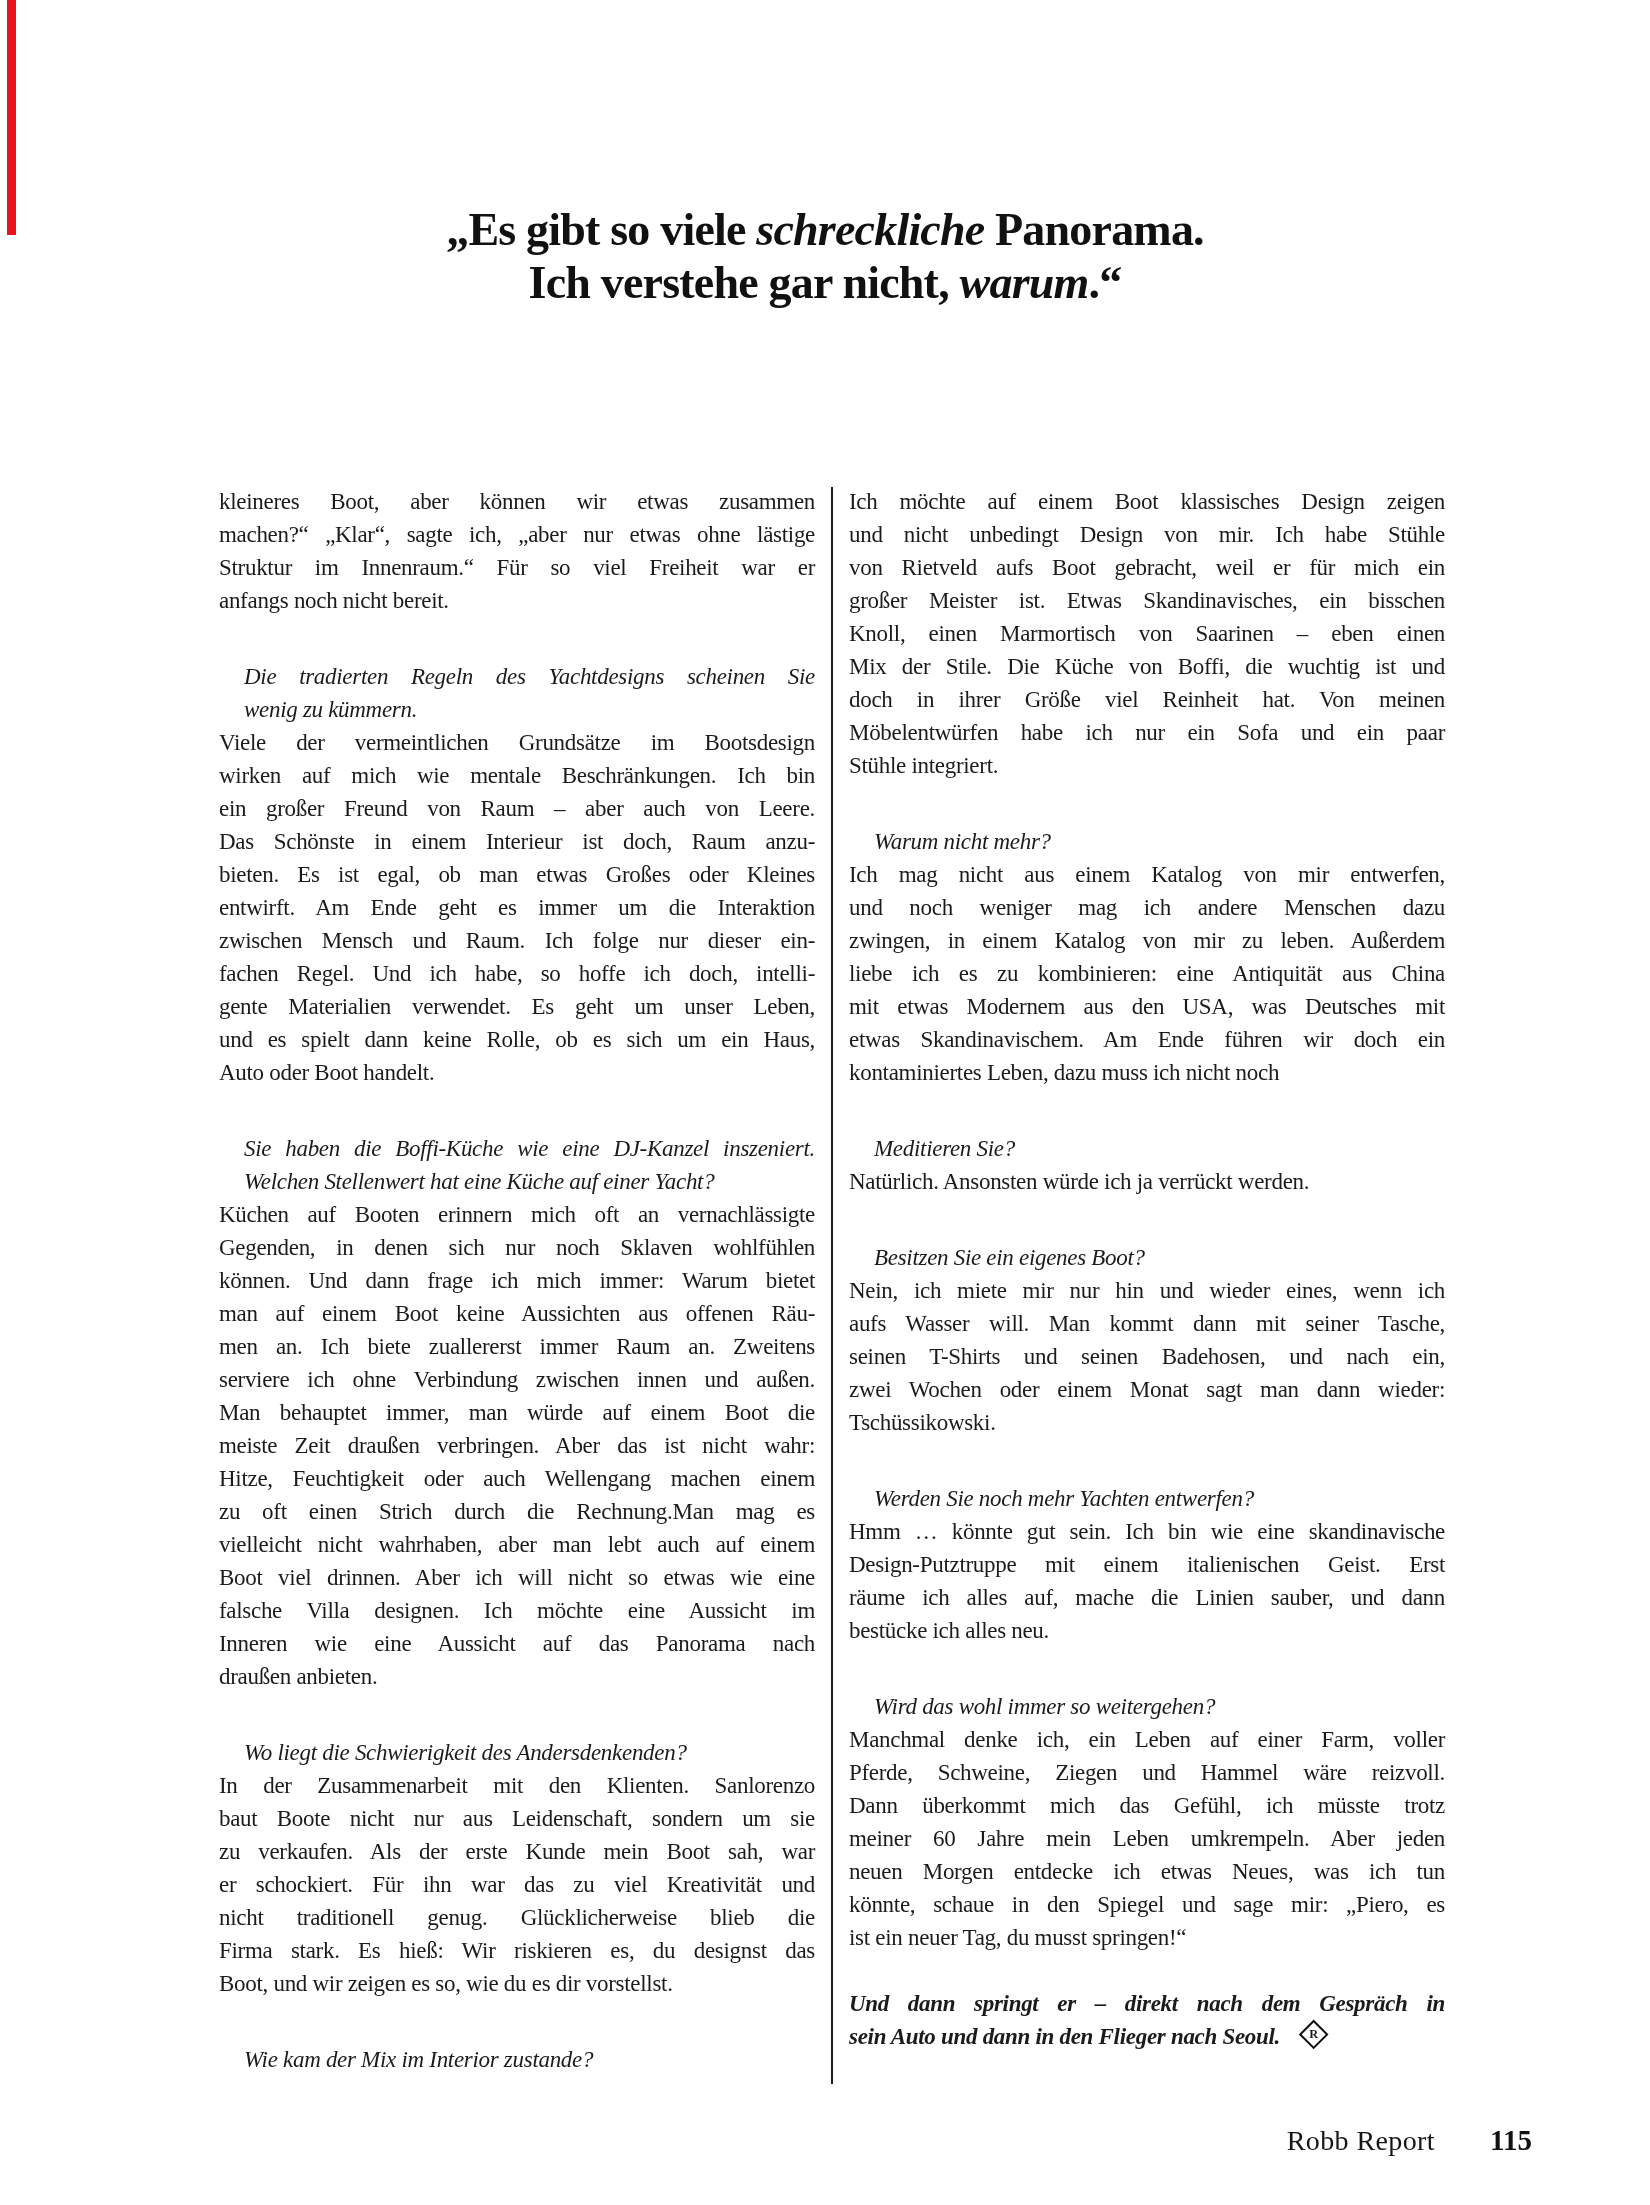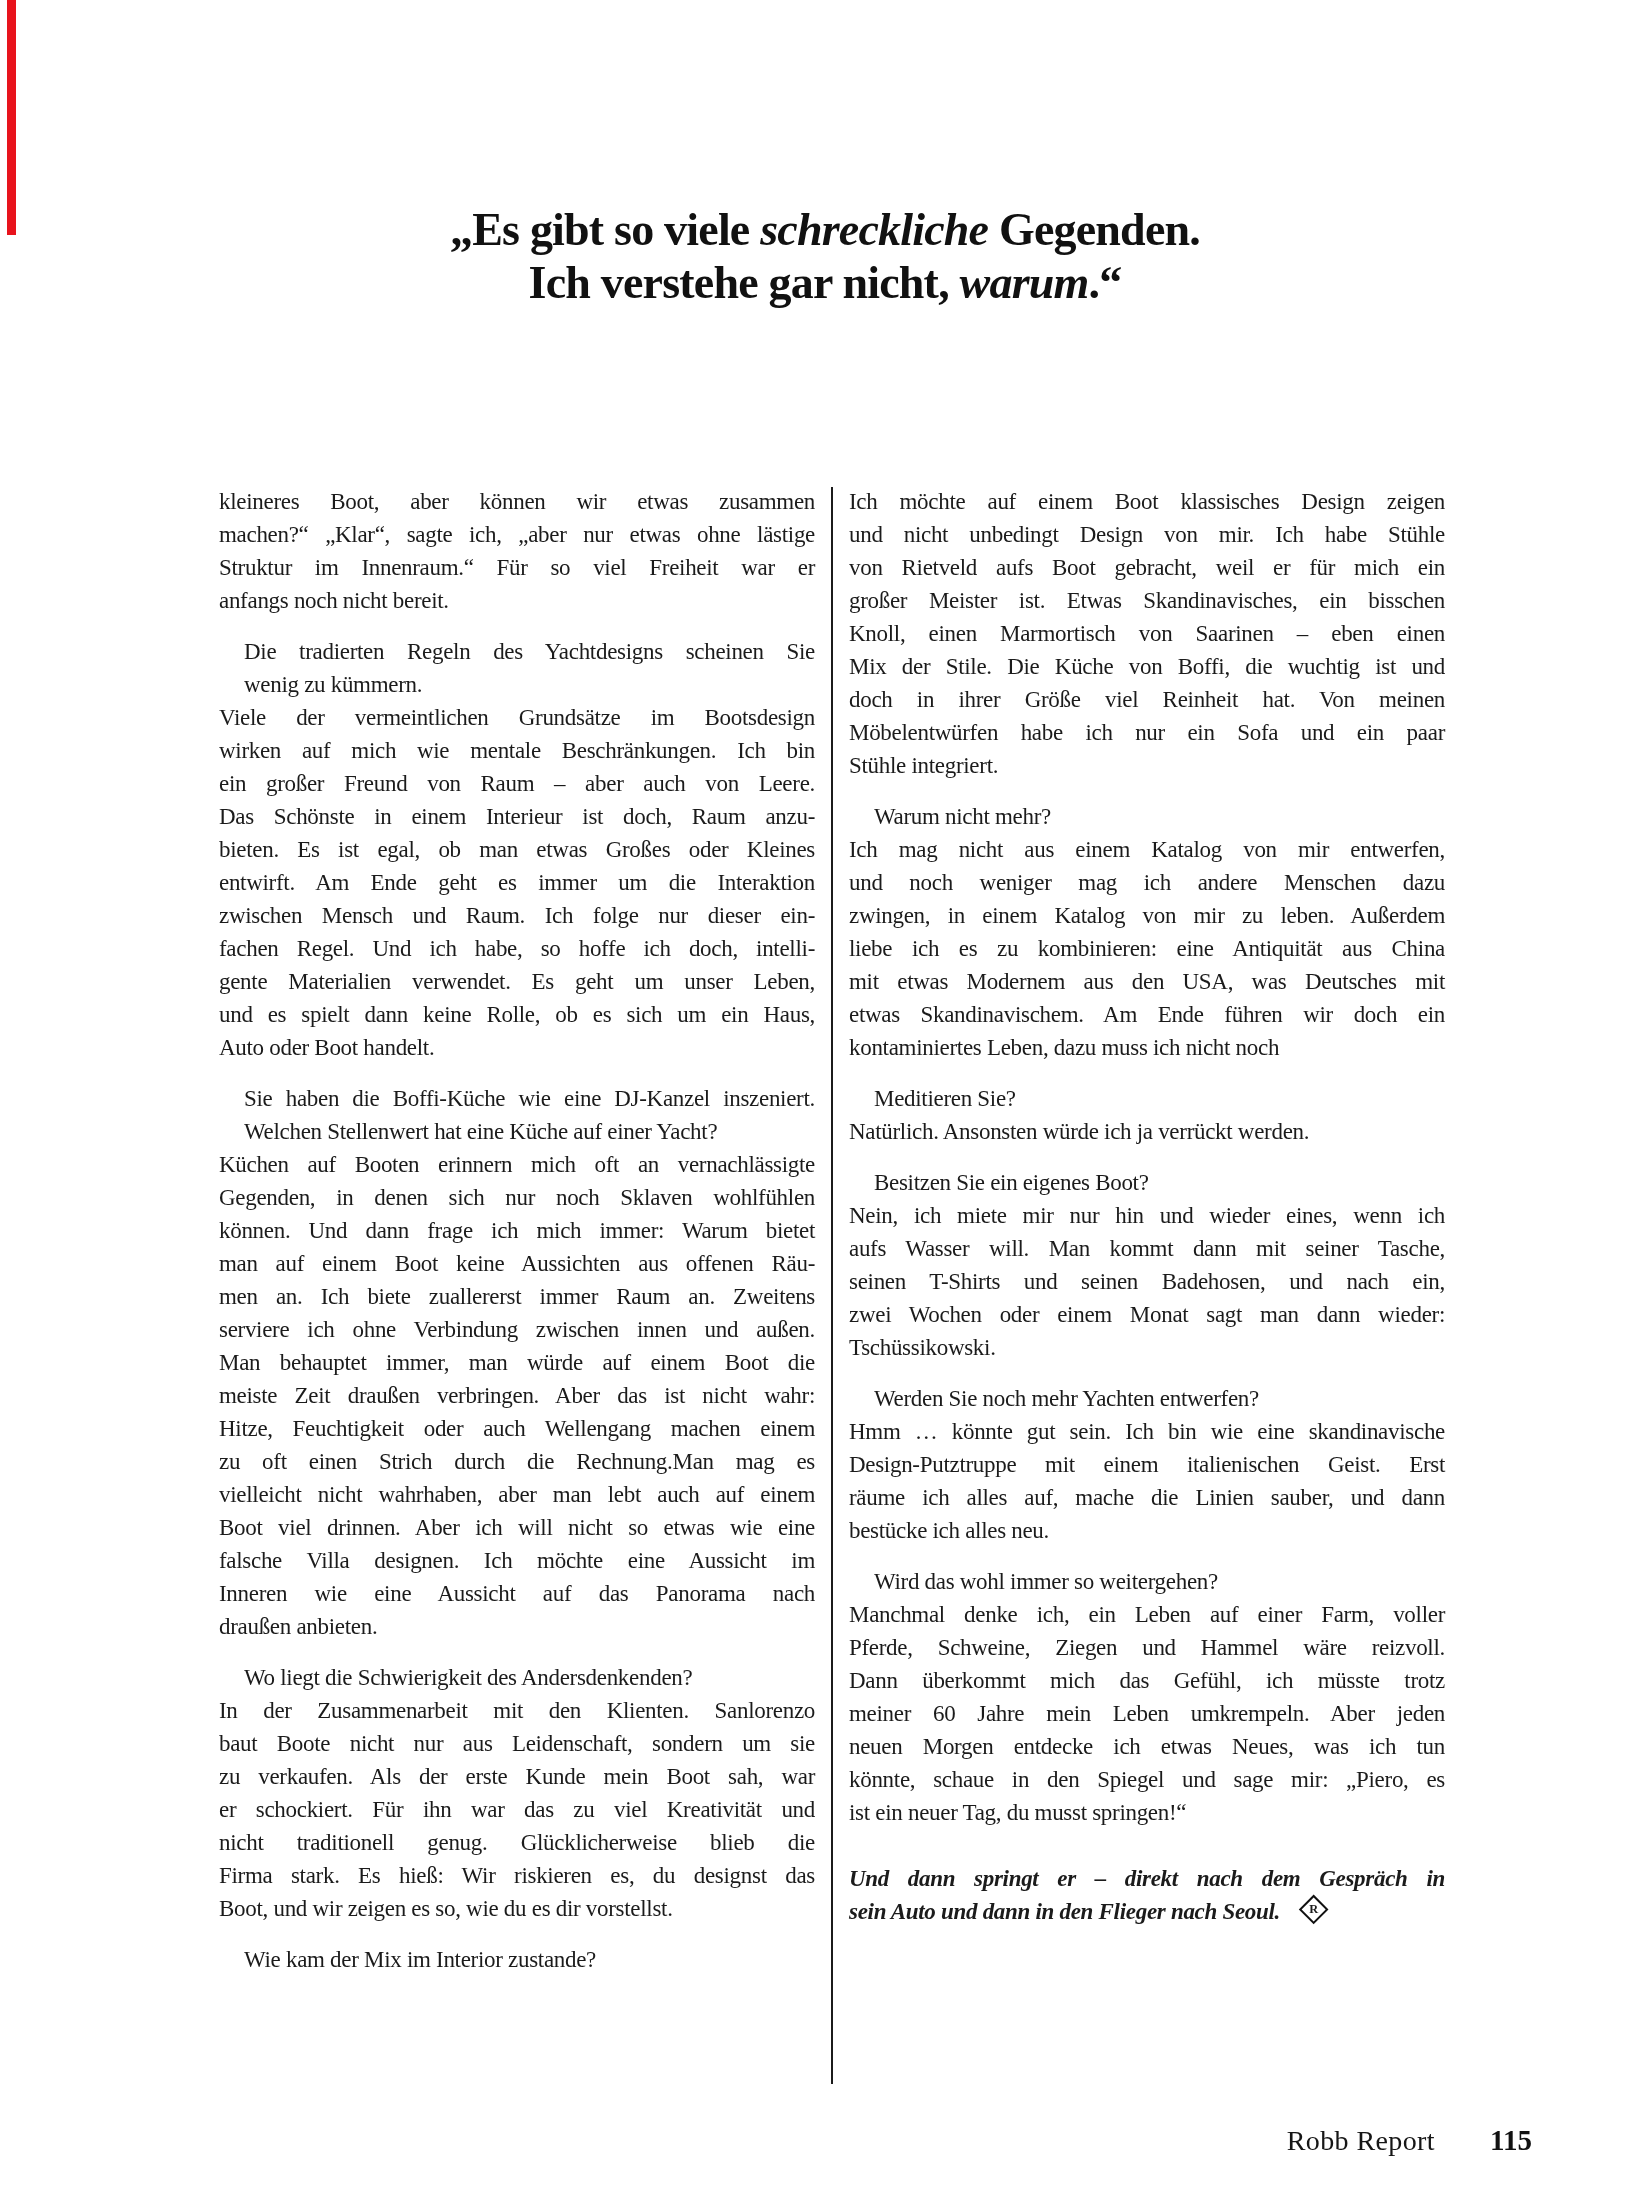--- a/index.html
+++ b/index.html
@@ -37,22 +37,23 @@
     letter-spacing: -0.3px;
   }
   #column-left  { left: 219px; }
   #column-right { left: 849px; }
   .line {
     text-align: justify;
     text-align-last: justify;
   }
   .block .line:last-child { text-align-last: left; }
   .block.question {
+    font-style: italic;
     padding-left: 25px;
-    margin-top: 18px;
+    margin-top: 43px;
   }
   .block.closing {
     font-style: italic;
     font-weight: bold;
     margin-top: 33px;
   }
   .end-mark {
     display: inline-block;
     width: 17.3px; height: 17.3px;
     border: 2.1px solid #111;
@@ -76,21 +77,21 @@
     position: absolute; top: 2124px; right: 118px;
     font-size: 29px; font-weight: bold; color: #111;
   }
 </style>
 </head>
 <body style="background: rgb(255, 255, 255); color: rgb(27, 27, 27);">
 
 <div id="red-edge-mark" style="background: rgb(232, 19, 28);"></div>
 
 <div id="headline">
-    <div><span class="seg-roman">„Es gibt so viele </span><span class="seg-italic">schreckliche</span><span class="seg-roman"> Gegenden.</span></div>
+    <div><span class="seg-roman">„Es gibt so viele </span><span class="seg-italic">schreckliche</span><span class="seg-roman"> Panorama.</span></div>
     <div><span class="seg-roman">Ich verstehe gar nicht, </span><span class="seg-italic">warum</span><span class="seg-roman">.“</span></div>
   </div>
 
 <div id="column-divider"></div>
 
 <div id="column-left" class="column">
     <div class="block paragraph">
       <div class="line">kleineres Boot, aber können wir etwas zusammen</div>
       <div class="line">machen?“ „Klar“, sagte ich, „aber nur etwas ohne lästige</div>
       <div class="line">Struktur im Innenraum.“ Für so viel Freiheit war er</div>

